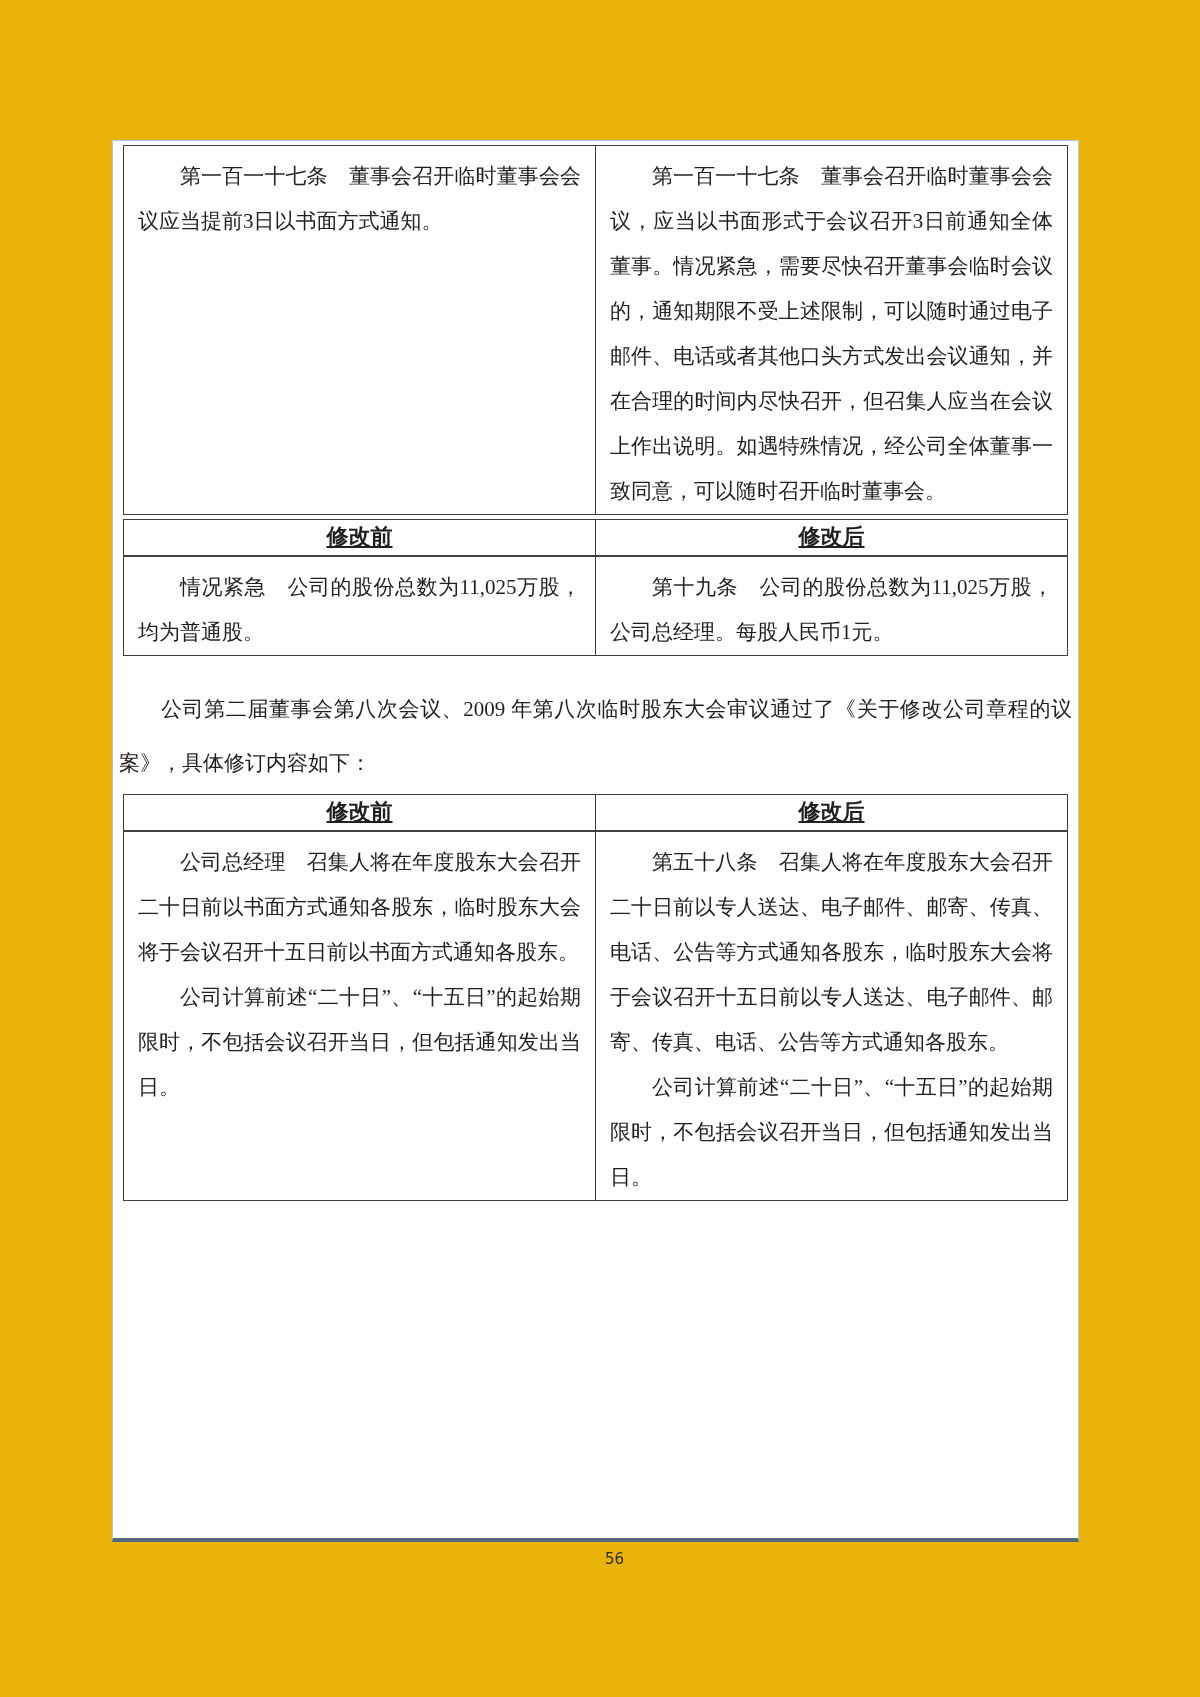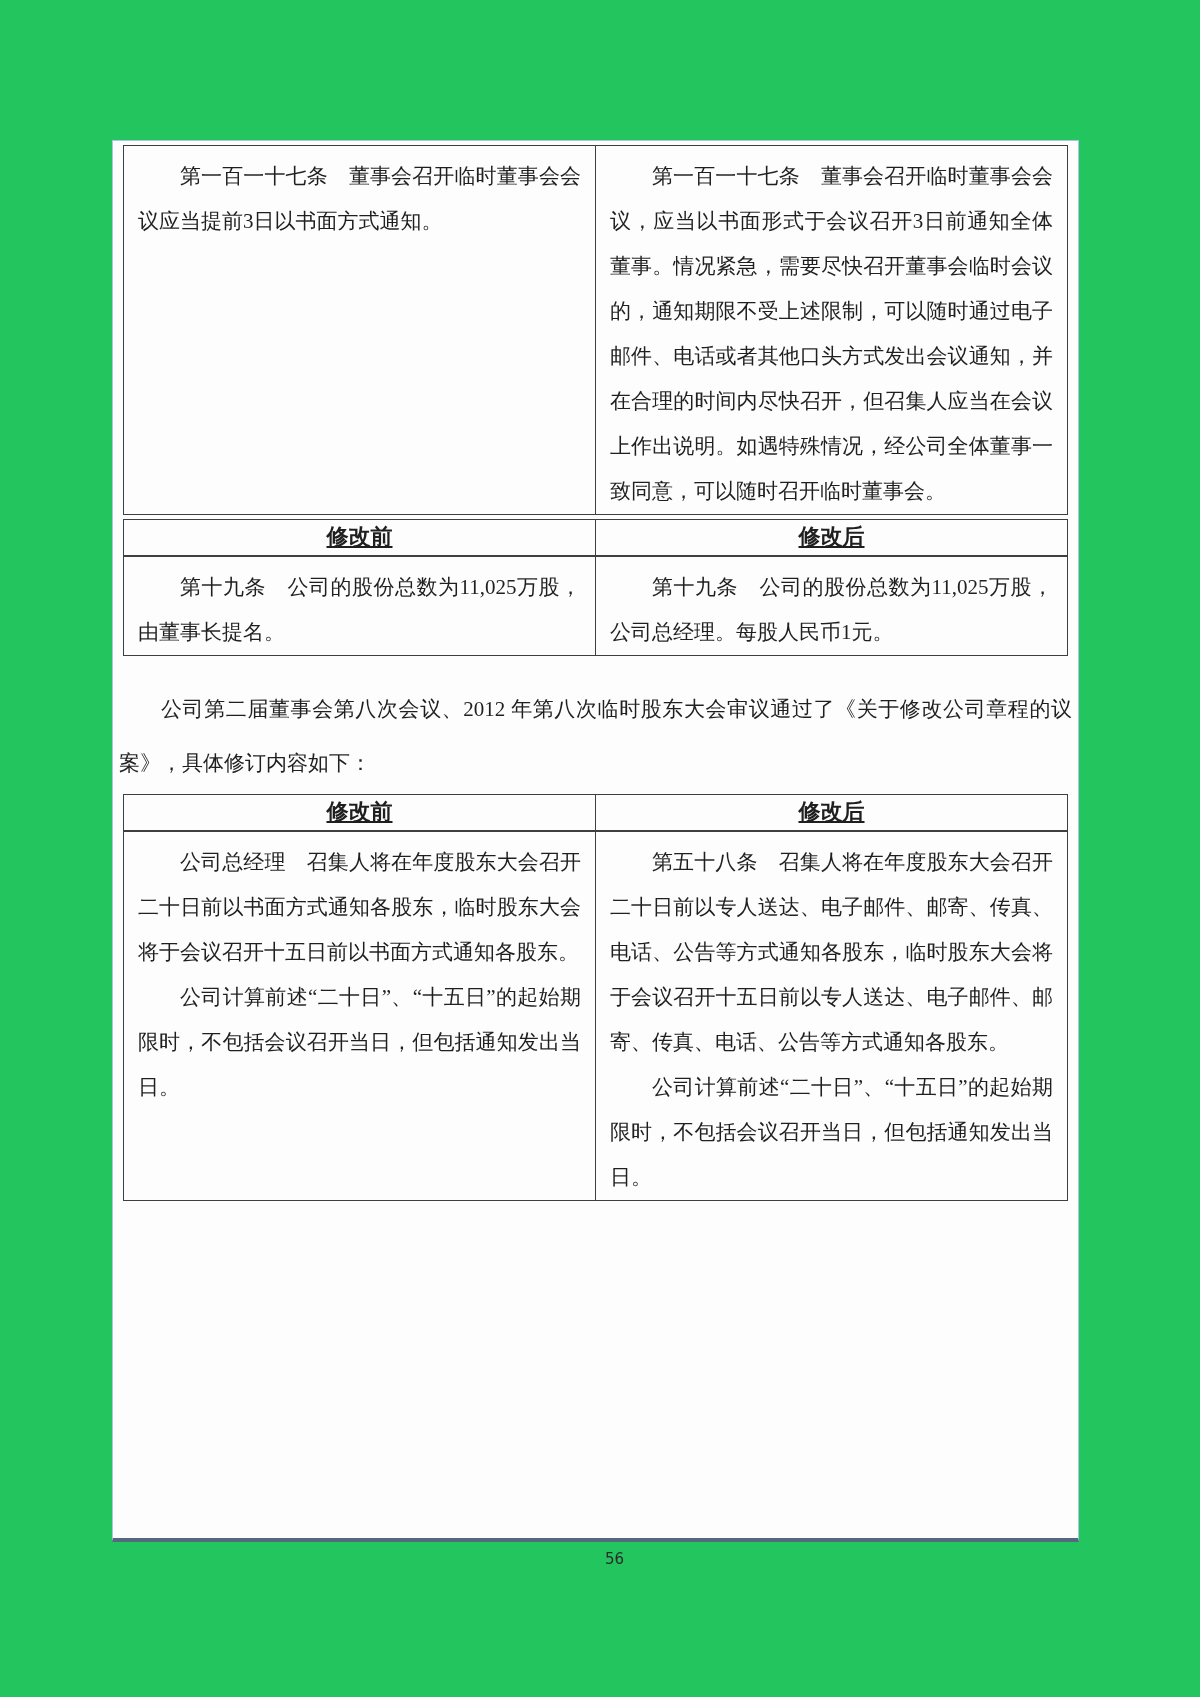--- a/index.html
+++ b/index.html
@@ -1,19 +1,19 @@
 <!DOCTYPE html>
 <html><head>
 <meta charset="utf-8">
 <style>
   html,body{margin:0;padding:0;background:#ffffff;}
   .page{
     position:relative;
     width:1200px;height:1697px;
-    background:#22c55e;
+    background:#eab308;
     font-family:"Liberation Serif","DejaVu Serif",serif;
     color:#1f1f1f;
     overflow:hidden;
   }
   .content-frame{
     position:absolute;
     left:112px;top:140px;
     width:967px;height:1402px;
     border:1px solid #a9c6e4;
     border-bottom:4px solid #54687e;
@@ -96,30 +96,30 @@
     <table class="cmp">
       <thead>
         <tr>
           <th>修改前</th>
           <th>修改后</th>
         </tr>
       </thead>
       <tbody>
         <tr class="t2-row">
           <td>
-            <p>第十九条　公司的股份总数为11,025万股，由董事长提名。</p>
+            <p>情况紧急　公司的股份总数为11,025万股，均为普通股。</p>
           </td>
           <td>
             <p>第十九条　公司的股份总数为11,025万股，公司总经理。每股人民币1元。</p>
           </td>
         </tr>
       </tbody>
     </table>
 
-    <p class="intro">公司第二届董事会第八次会议、2012 年第八次临时股东大会审议通过了《关于修改公司章程的议案》，具体修订内容如下：</p>
+    <p class="intro">公司第二届董事会第八次会议、2009 年第八次临时股东大会审议通过了《关于修改公司章程的议案》，具体修订内容如下：</p>
 
     <table class="cmp">
       <thead>
         <tr>
           <th>修改前</th>
           <th>修改后</th>
         </tr>
       </thead>
       <tbody>
         <tr class="t3-row">

